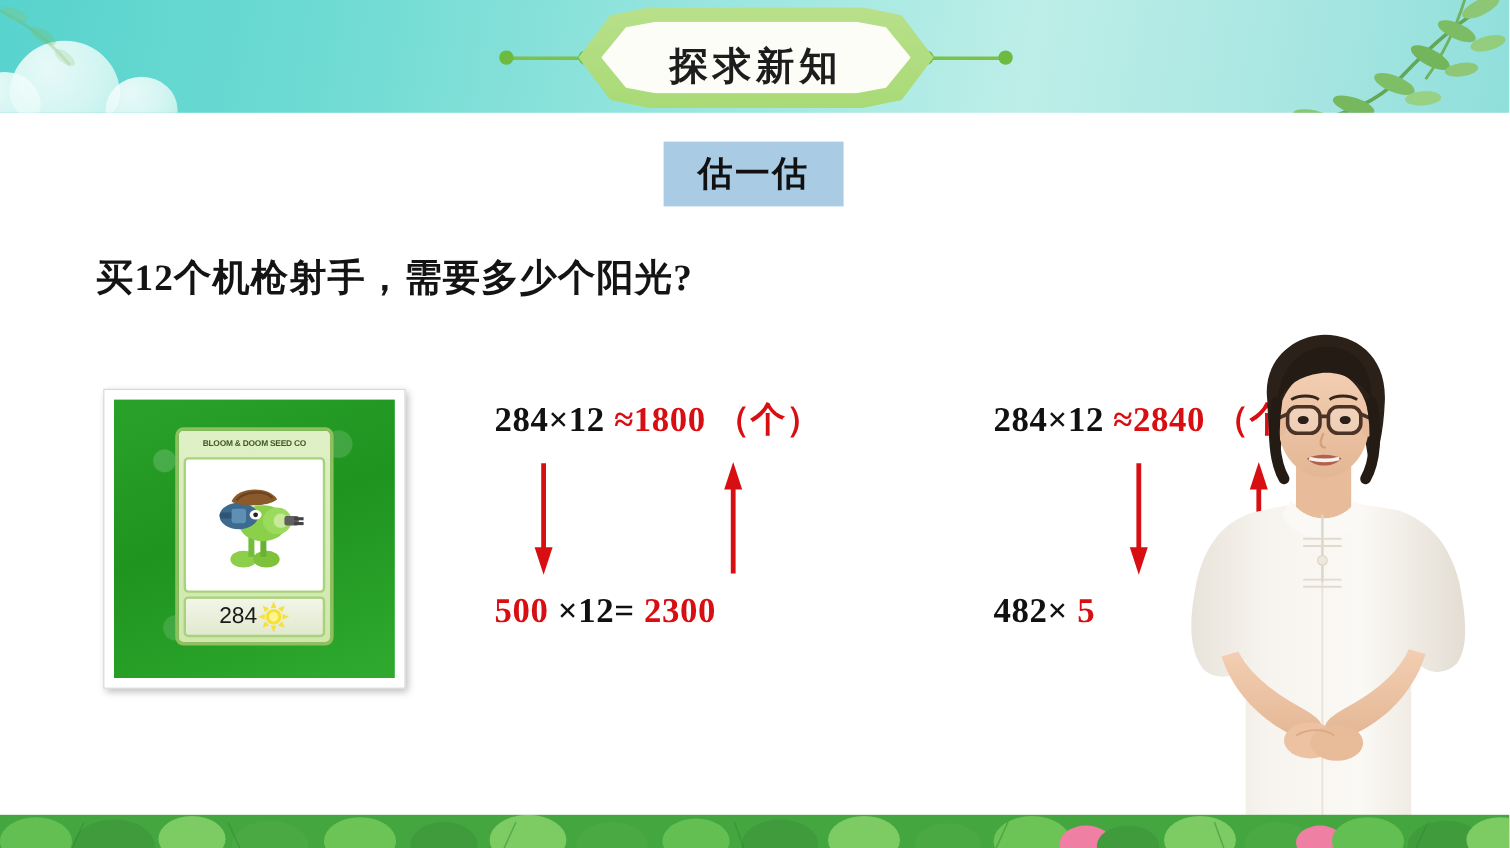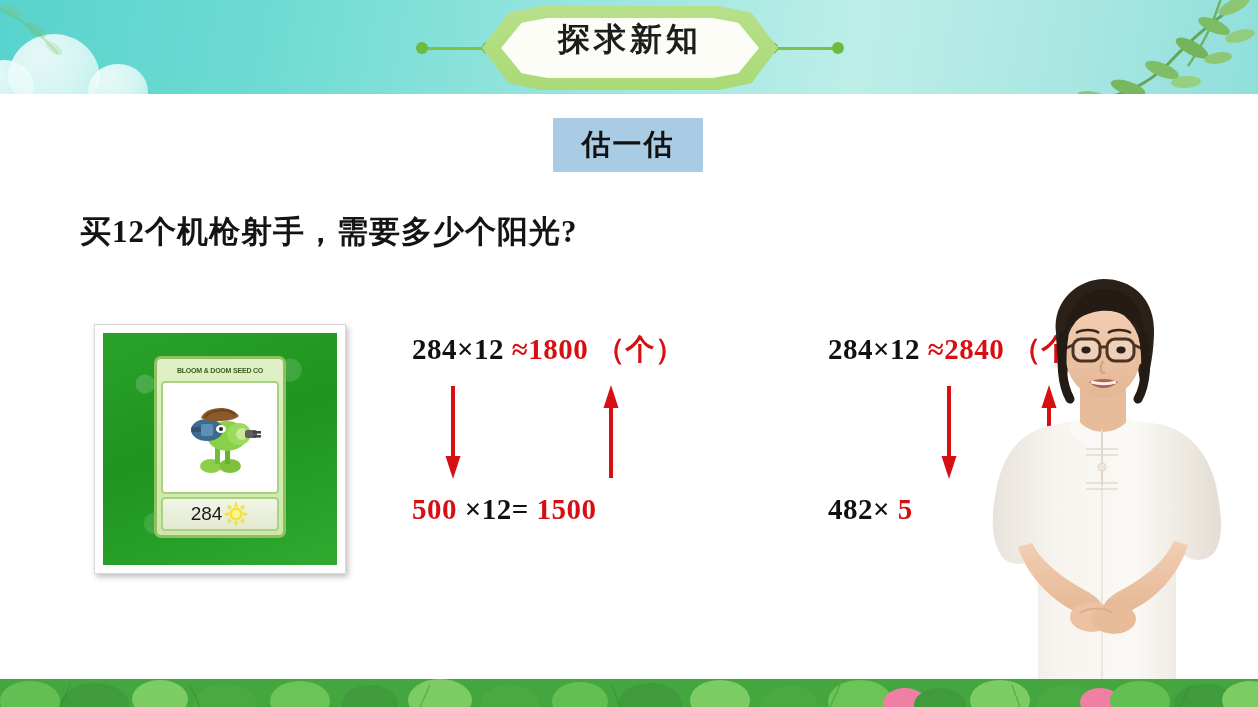--- a/index.html
+++ b/index.html
@@ -86,21 +86,21 @@
     left: 62px; top: 4px;
     width: 296px; height: 84px;
     background: linear-gradient(180deg, #b8e08a 0%, #a9da76 100%);
     clip-path: polygon(0% 50%, 9% 8%, 20% 0%, 80% 0%, 91% 8%, 100% 50%, 91% 92%, 80% 100%, 20% 100%, 9% 92%);
     display: flex; align-items: center; justify-content: center;
   }
   .plaque-inner {
     width: 258px; height: 60px;
     background: #fbfdf6;
     clip-path: polygon(0% 50%, 8% 8%, 18% 0%, 82% 0%, 92% 8%, 100% 50%, 92% 92%, 82% 100%, 18% 100%, 8% 92%);
-    display: flex; align-items: flex-start; justify-content: center;
+    display: flex; align-items: flex-end; justify-content: center;
   }
   .plaque-text {
     font-family: "Liberation Sans", "DejaVu Sans", sans-serif;
     font-size: 32px;
     font-weight: 700;
     color: #1d1d1d;
     letter-spacing: 4px;
     white-space: nowrap;
   }
 
@@ -128,21 +128,21 @@
     font-size: 31px;
     font-weight: 700;
     color: #141414;
     white-space: nowrap;
     letter-spacing: 1px;
   }
 
   
   .card-frame {
     position: absolute;
-    left: 94px; top: 324px;
+    left: 86px; top: 324px;
     width: 252px; height: 250px;
     background: #ffffff;
     border: 1px solid #d8d8d8;
     box-shadow: 2px 3px 6px rgba(0,0,0,.25);
     padding: 8px;
     box-sizing: border-box;
   }
   .card-green {
     position: relative;
     width: 100%; height: 100%;
@@ -355,21 +355,21 @@
       </svg>
       <svg class="arrow" style="left:190px;" viewBox="0 0 18 96">
         <line x1="9" y1="16" x2="9" y2="94" stroke="#d80f12" stroke-width="4"></line>
         <path d="M9 1 L1.5 24 L16.5 24 Z" fill="#d80f12"></path>
       </svg>
     </div>
 
     <div class="eq-line eq-bottom">
       <span class="red">500</span>
       <span>×12=</span>
-      <span class="red">1500</span>
+      <span class="red">2300</span>
     </div>
   </div>
 
   <div class="eq-col right">
     <div class="eq-line eq-top">
       <span>284×12</span>
       <span class="red">≈2840</span>
       <span class="red">（个）</span>
     </div>
 

